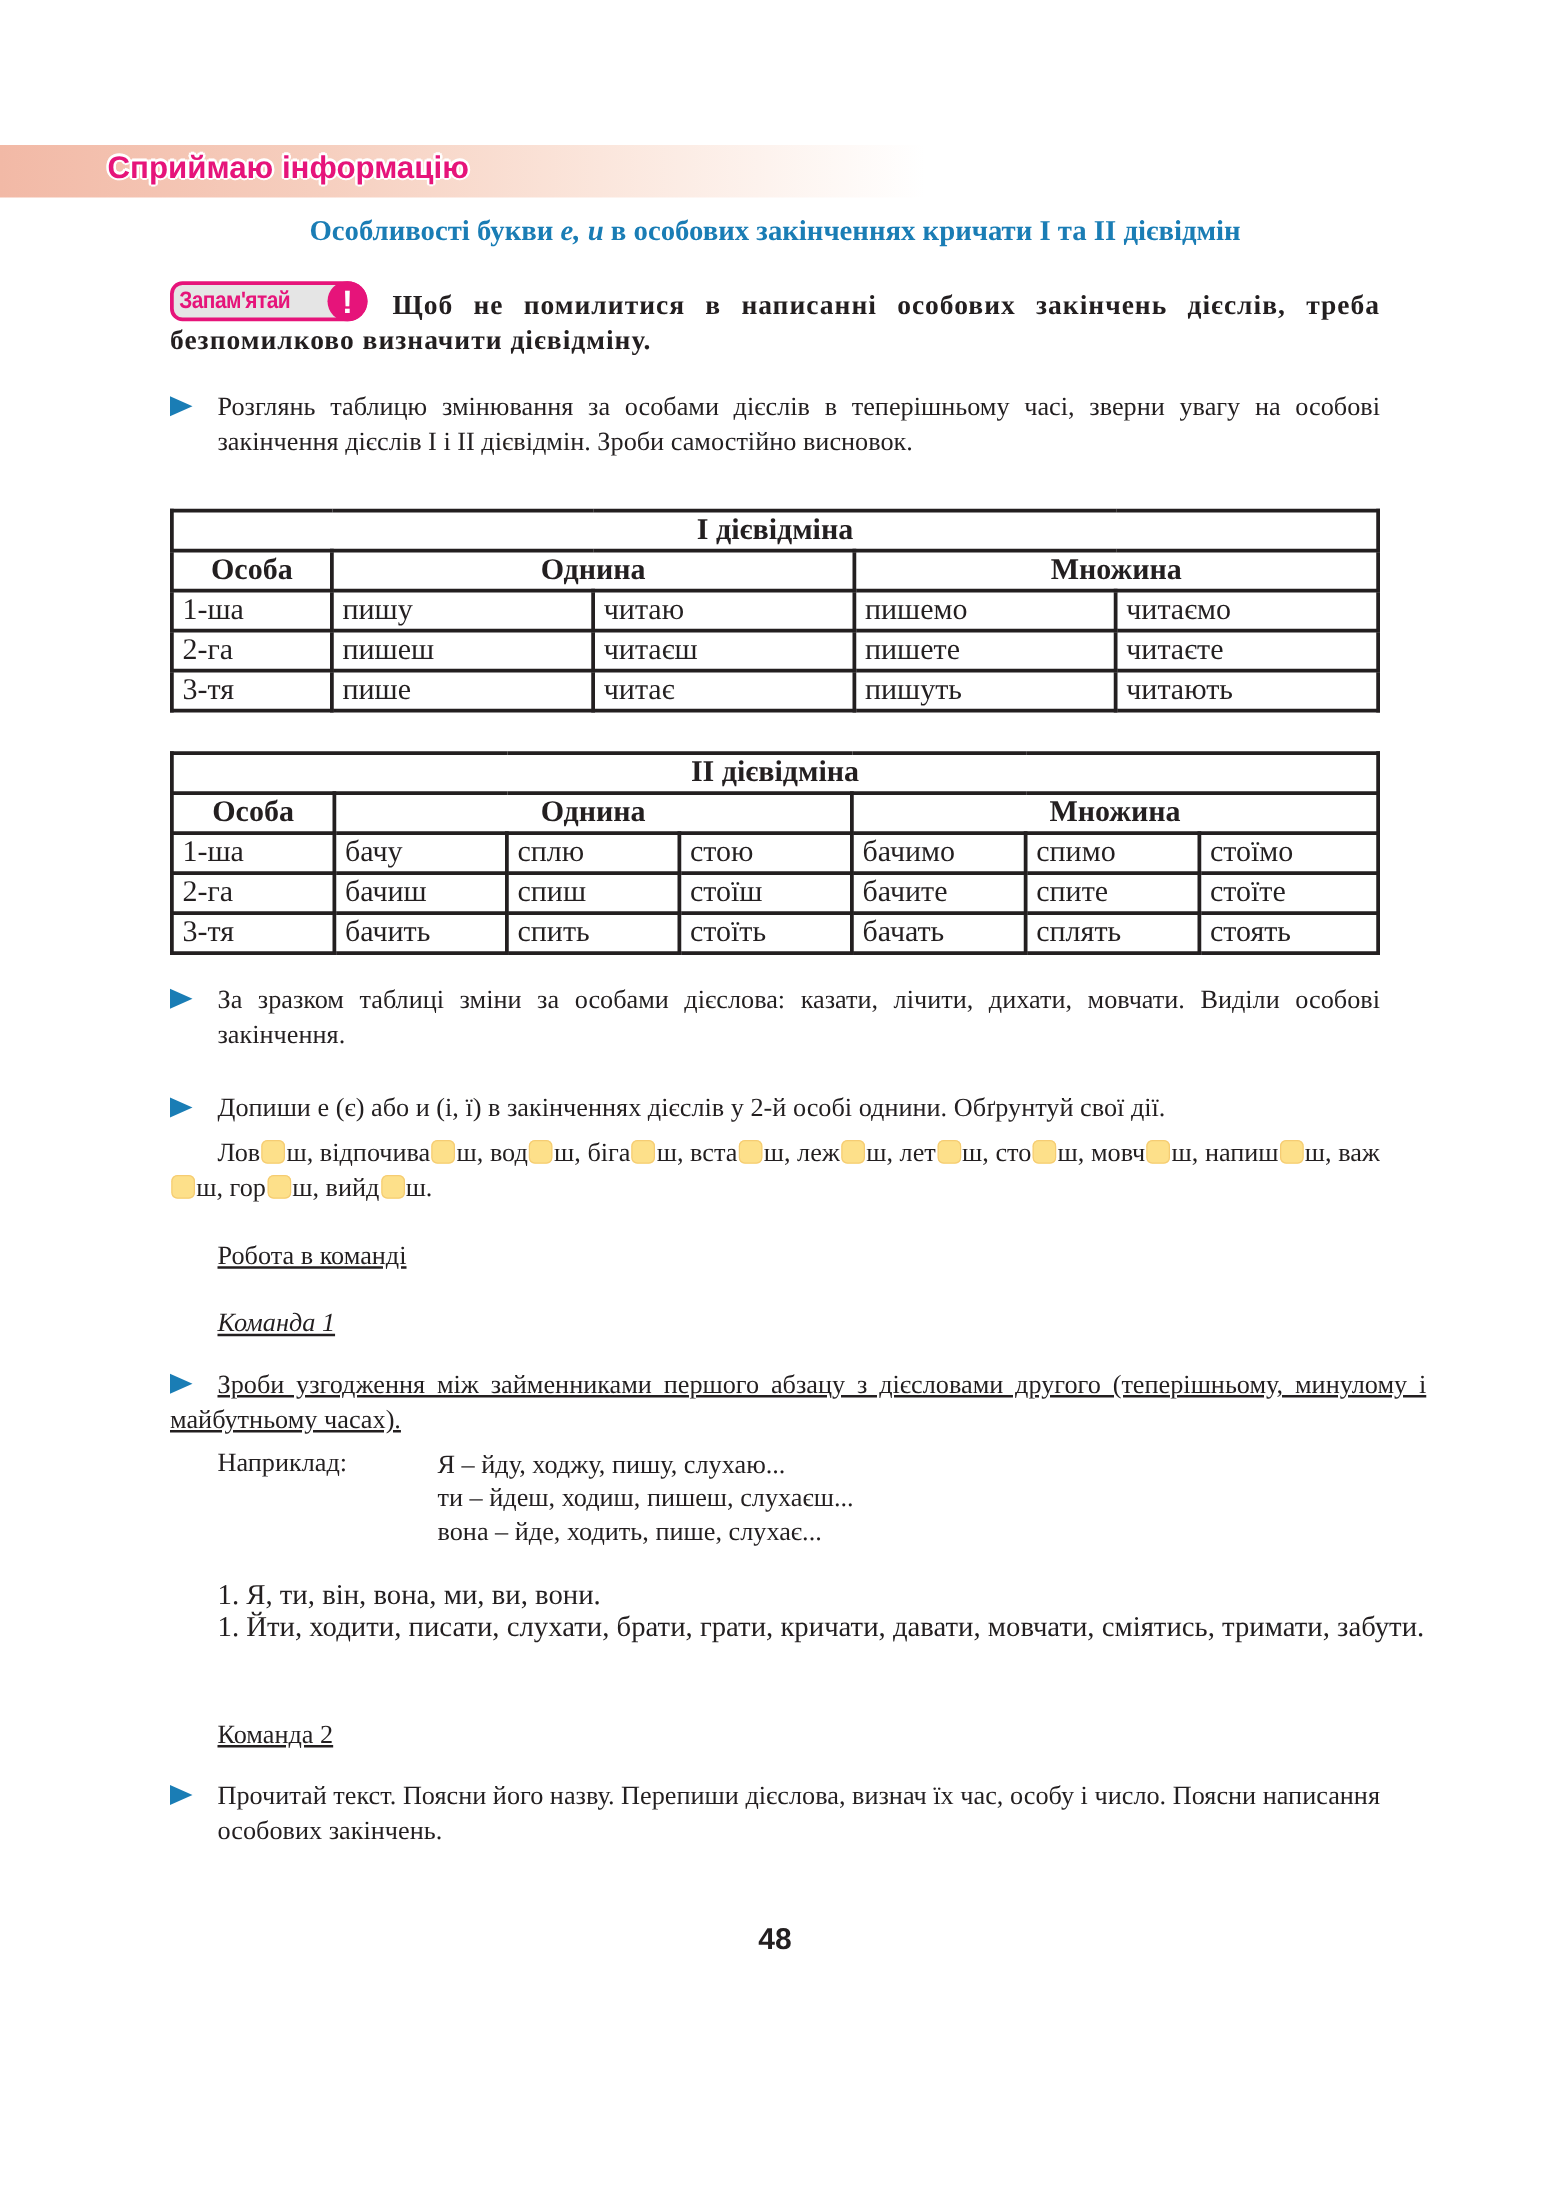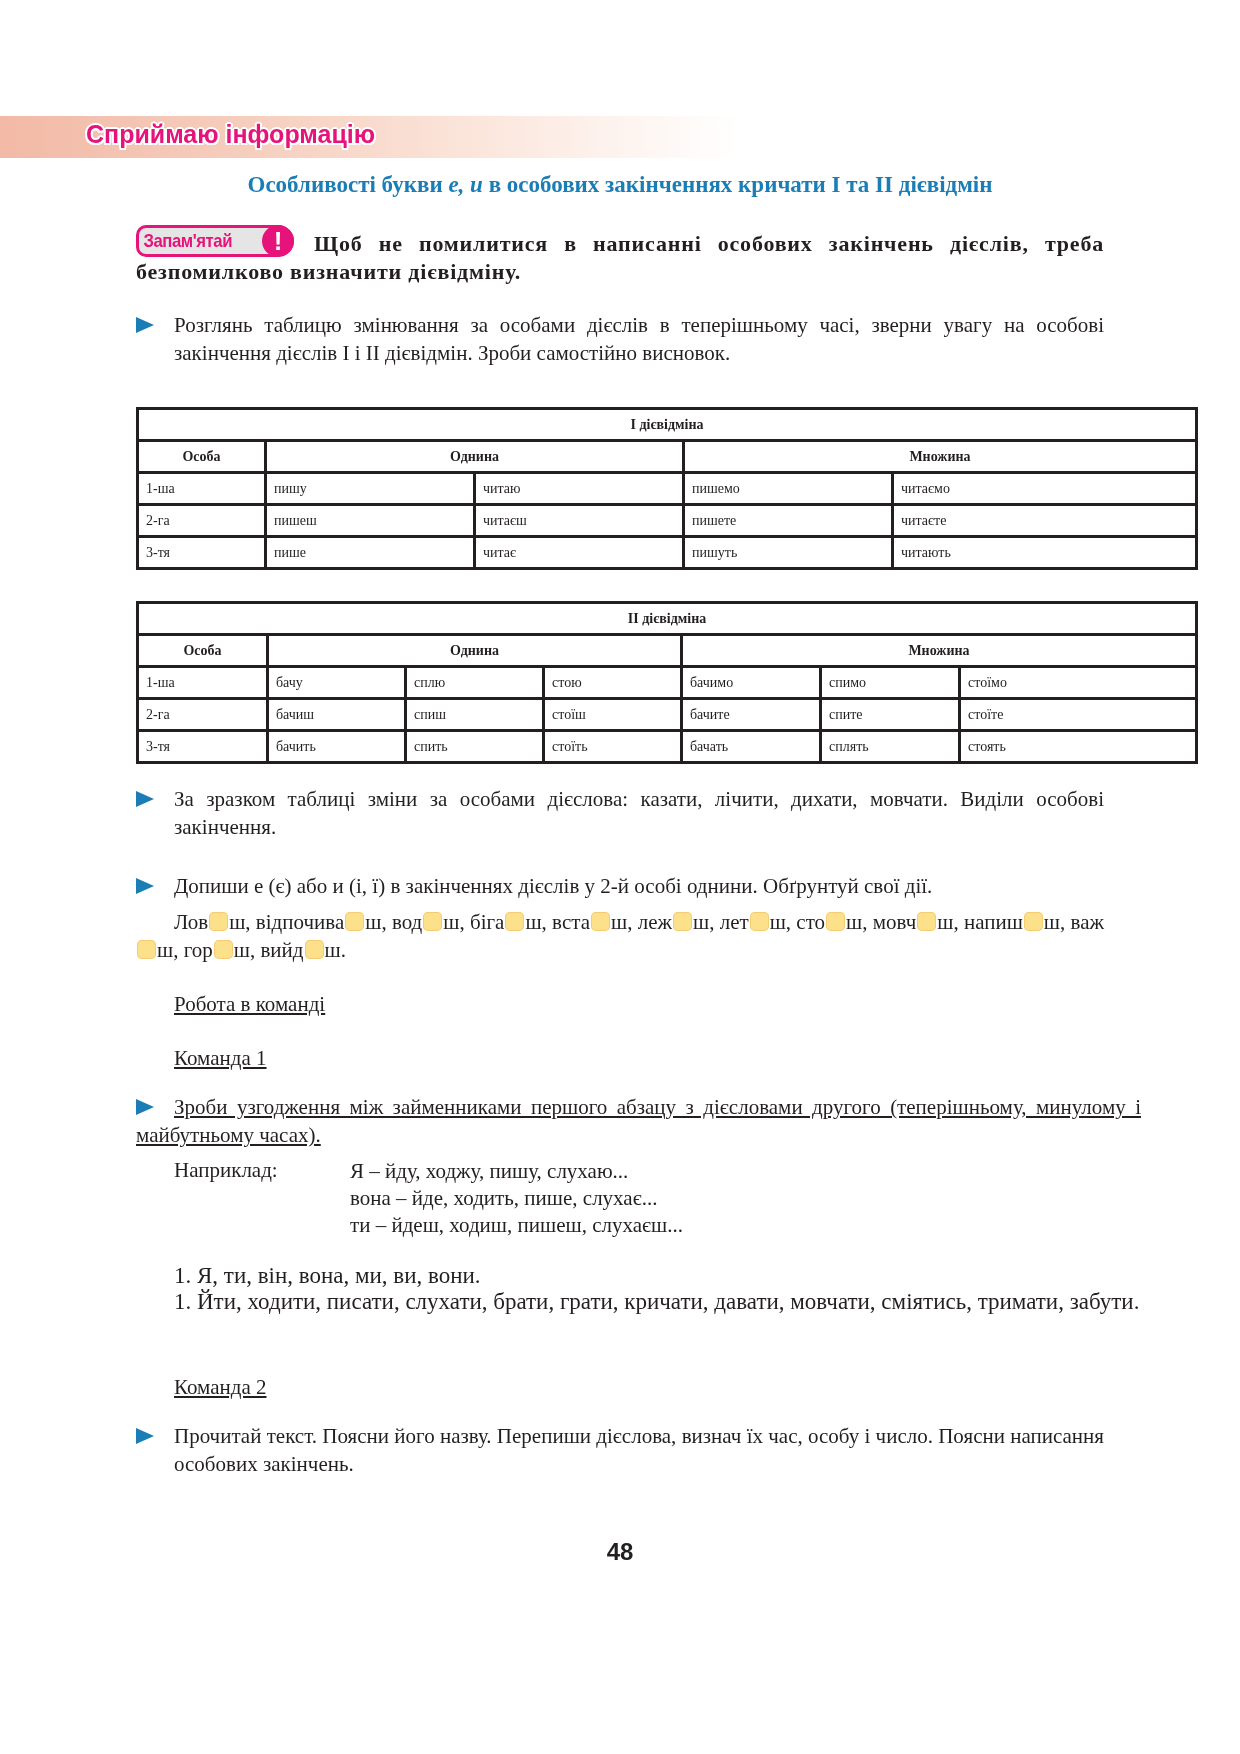--- a/index.html
+++ b/index.html
@@ -46,22 +46,22 @@
   .task { position: absolute; left: 136px; width: 968px; font-size: 21px; line-height: 28px; text-align: justify; }
   .task .tri {
     position: absolute; left: 0; top: 6px; width: 0; height: 0;
     border-top: 8px solid transparent; border-bottom: 8px solid transparent; border-left: 18px solid #1a7db5;
   }
   .task .body { padding-left: 38px; }
   .task.wide { width: 1005px; text-decoration: underline; }
   .task.wide .body { padding-left: 38px; }
 
   table.conj {
-    position: absolute; left: 136px; width: 1062px; border-collapse: collapse;
-    font-size: 14px;
+    position: absolute; left: 136px; width: 968px; border-collapse: collapse;
+    font-size: 24px;
   }
   table.conj td { border: 3px solid #231f20; height: 32px; padding: 0 7px; vertical-align: middle; }
   table.conj td.center { text-align: center; font-weight: bold; }
   table.conj td.caption { text-align: center; font-weight: bold; }
 
   .fill-line { position: absolute; left: 136px; width: 968px; font-size: 21px; line-height: 28px; text-align: justify; text-indent: 38px; }
   .gap {
     display: inline-block; width: 19px; height: 19px; background: #fde08a;
     border-radius: 5px; vertical-align: -2px; margin: 0 1px;
     box-shadow: inset 0 0 0 1px #f5cc73;
@@ -181,32 +181,32 @@
 </div>
 
 <div class="task" style="top:872px;">
   <span class="tri"></span>
   <div class="body">Допиши е (є) або и (і, ї) в закінченнях дієслів у 2-й особі однини. Обґрунтуй свої дії.</div>
 </div>
 
 <div class="fill-line" id="fill-line" style="top:908px;"><span><span>Лов</span><span class="gap"></span><span>ш,</span></span> <span><span>відпочива</span><span class="gap"></span><span>ш,</span></span> <span><span>вод</span><span class="gap"></span><span>ш,</span></span> <span><span>біга</span><span class="gap"></span><span>ш,</span></span> <span><span>вста</span><span class="gap"></span><span>ш,</span></span> <span><span>леж</span><span class="gap"></span><span>ш,</span></span> <span><span>лет</span><span class="gap"></span><span>ш,</span></span> <span><span>сто</span><span class="gap"></span><span>ш,</span></span> <span><span>мовч</span><span class="gap"></span><span>ш,</span></span> <span><span>напиш</span><span class="gap"></span><span>ш,</span></span> <span><span>важ</span><span class="gap"></span><span>ш,</span></span> <span><span>гор</span><span class="gap"></span><span>ш,</span></span> <span><span>вийд</span><span class="gap"></span><span>ш.</span></span></div>
 
 <div class="underlined" style="top:992px;">Робота в команді</div>
-<div class="underlined" style="top:1046px;">Команда 1</div>
+<div class="underlined" style="top:1046px;font-style:italic;">Команда 1</div>
 
 <div class="task wide" style="top:1093px;">
   <span class="tri"></span>
   <div class="body" style="padding-left:0;text-indent:38px;">Зроби узгодження між займенниками першого абзацу з дієсловами другого (теперішньому, минулому і майбутньому часах).</div>
 </div>
 
 <div class="example-label">Наприклад:</div>
 <div class="example-lines">
   <div>Я – йду, ходжу, пишу, слухаю...</div>
+  <div>ти – йдеш, ходиш, пишеш, слухаєш...</div>
   <div>вона – йде, ходить, пише, слухає...</div>
-  <div>ти – йдеш, ходиш, пишеш, слухаєш...</div>
 </div>
 
 <div class="numbered" style="top:1263px;">
   <p>1. Я, ти, він, вона, ми, ви, вони.</p>
   <p>1. Йти, ходити, писати, слухати, брати, грати, кричати, давати, мовчати, сміятись, тримати, забути.</p>
 </div>
 
 <div class="underlined" style="top:1375px;">Команда 2</div>
 
 <div class="task" style="top:1422px;">

